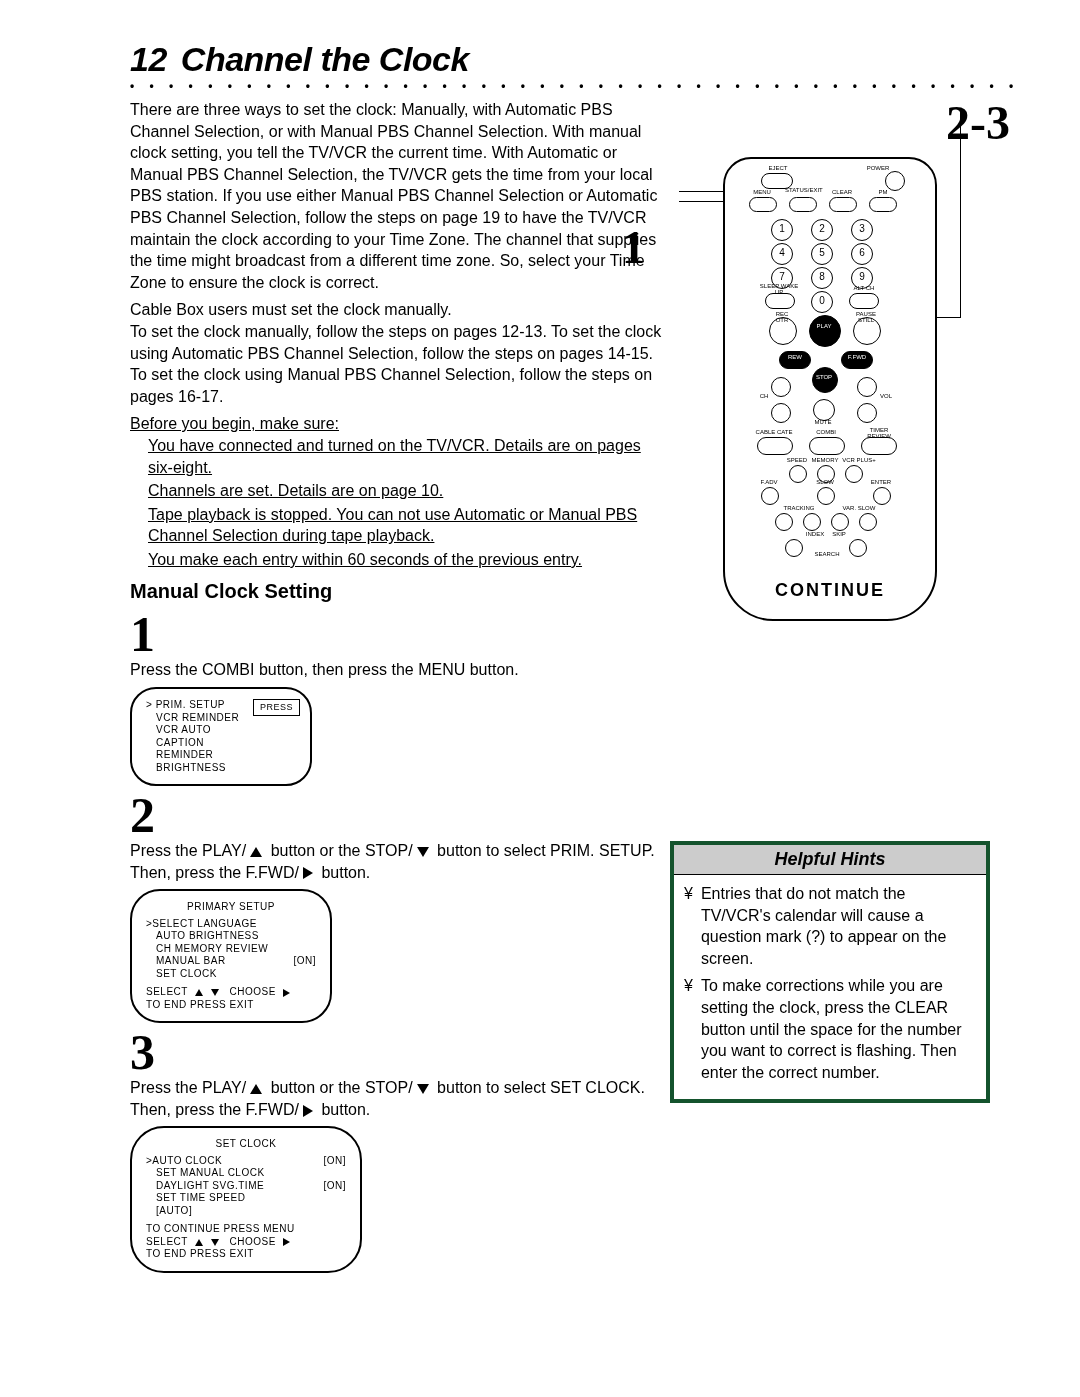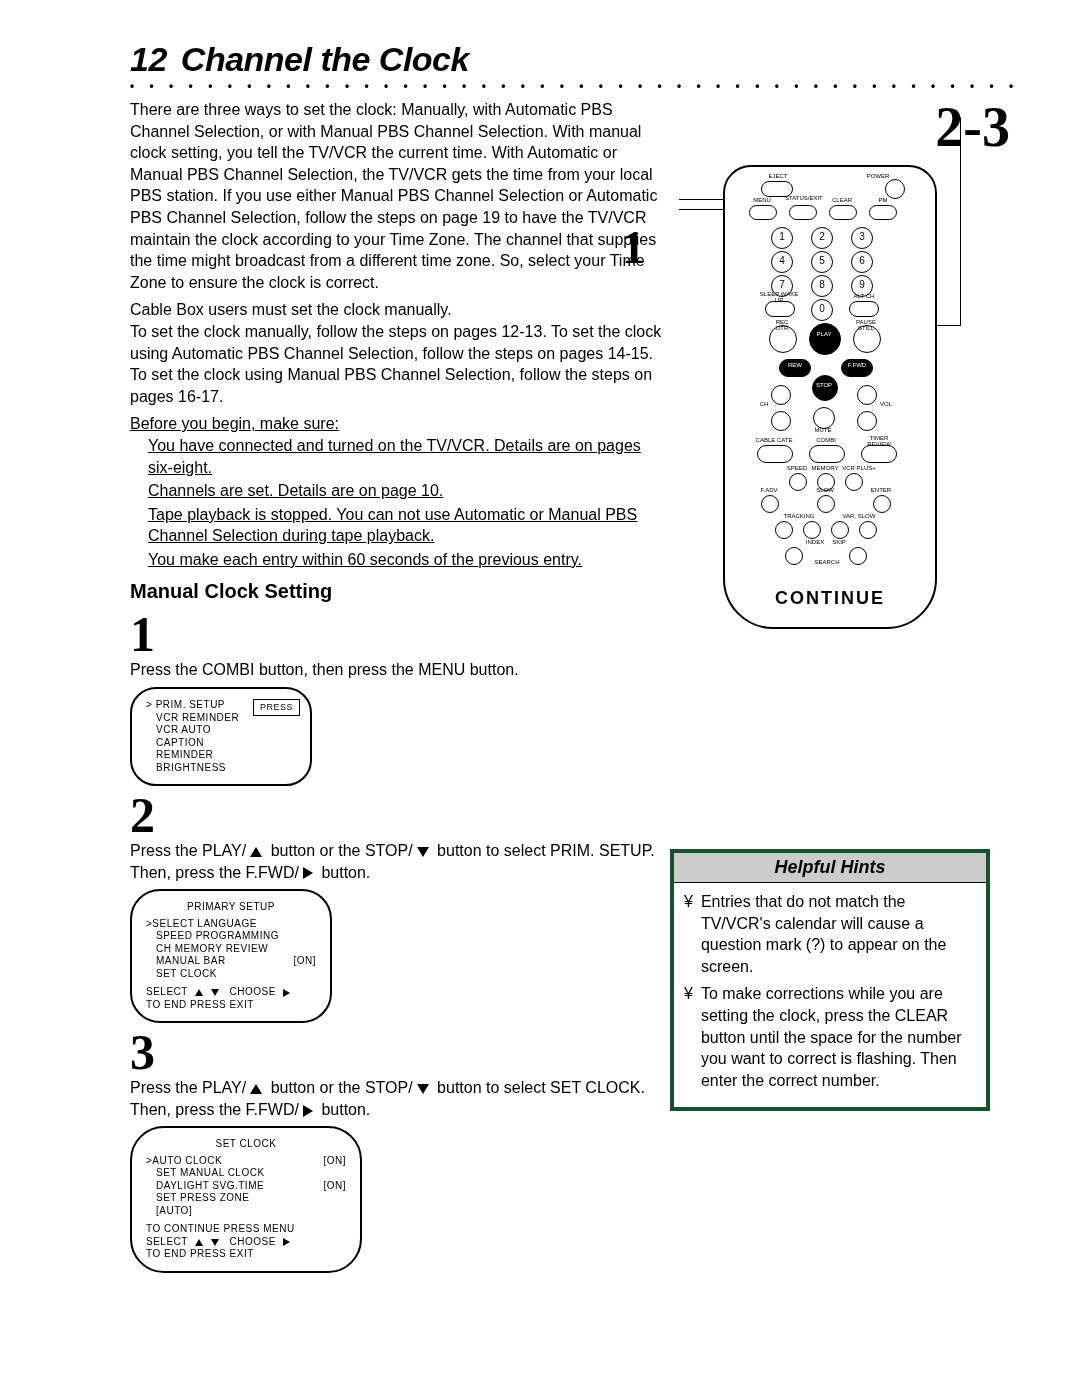--- a/index.html
+++ b/index.html
@@ -81,21 +81,21 @@
   .screenbox .row .r { }
   .screenbox .foot { margin-top:6px; }
   .screenbox .foot .tri.up, .screenbox .foot .tri.down { border-left-width:4px; border-right-width:4px; border-bottom-width:7px; border-top-width:7px;}
   .screenbox .foot .tri.right { border-top-width:4px; border-bottom-width:4px; border-left-width:7px;}
   .screenbox ul { list-style:none; padding:0; margin:0; }
   .screenbox li::before { content:""; }
   .screenbox .sel::before { content:"> "; margin-left:-10px; }
   .screenbox .indent { padding-left:10px; }
 
   
-  .big23 { font-family:"Times New Roman", serif; font-weight:bold; font-size:56px; text-align:right; line-height:1; margin-bottom:10px; margin-right:-20px;}
+  .big23 { font-family:"Times New Roman", serif; font-weight:bold; font-size:48px; text-align:right; line-height:1; margin-bottom:10px; margin-right:-20px;}
   .big1side { font-family:"Times New Roman", serif; font-weight:bold; font-size:46px; position:absolute; left:-48px; top:122px; }
   .remote-wrap { display:flex; justify-content:center; }
 
   
   .remote {
     width: 210px; height: 460px;
     border: 2px solid #000;
     border-radius: 28px 28px 50px 50px;
     position: relative;
     background: #fff;
@@ -175,21 +175,21 @@
         <span class="stepline">Press the PLAY/</span><span class="tri up"></span><span class="stepline"> button or the STOP/</span><span class="tri down"></span><span class="stepline"> button to select PRIM. SETUP.  Then, press the F.FWD/</span><span class="tri right"></span><span class="stepline"> button.</span>
       </div>
       <div class="screenbox s2">
         <div class="hdr">PRIMARY SETUP</div>
         <div class="indent">
           <div class="row sel">
               <span class="l">SELECT LANGUAGE</span>
               <span class="r"></span>
             </div>
           <div class="row">
-              <span class="l">SPEED PROGRAMMING</span>
+              <span class="l">AUTO BRIGHTNESS</span>
               <span class="r"></span>
             </div>
           <div class="row">
               <span class="l">CH MEMORY REVIEW</span>
               <span class="r"></span>
             </div>
           <div class="row">
               <span class="l">MANUAL BAR</span>
               <span class="r">[ON]</span>
             </div>
@@ -218,21 +218,21 @@
             </div>
           <div class="row">
               <span class="l">SET MANUAL CLOCK</span>
               <span class="r"></span>
             </div>
           <div class="row">
               <span class="l">DAYLIGHT SVG.TIME</span>
               <span class="r">[ON]</span>
             </div>
           <div class="row">
-              <span class="l">SET PRESS ZONE</span>
+              <span class="l">SET TIME SPEED</span>
               <span class="r"></span>
             </div>
           <div class="row">
               <span class="l">[AUTO]</span>
               <span class="r"></span>
             </div>
         </div>
         <div class="foot">
           <span>TO CONTINUE PRESS MENU</span><br>
           <span>SELECT</span> <span class="tri up"></span><span class="tri down"></span>&nbsp;&nbsp;<span>CHOOSE</span> <span class="tri right"></span><br>

